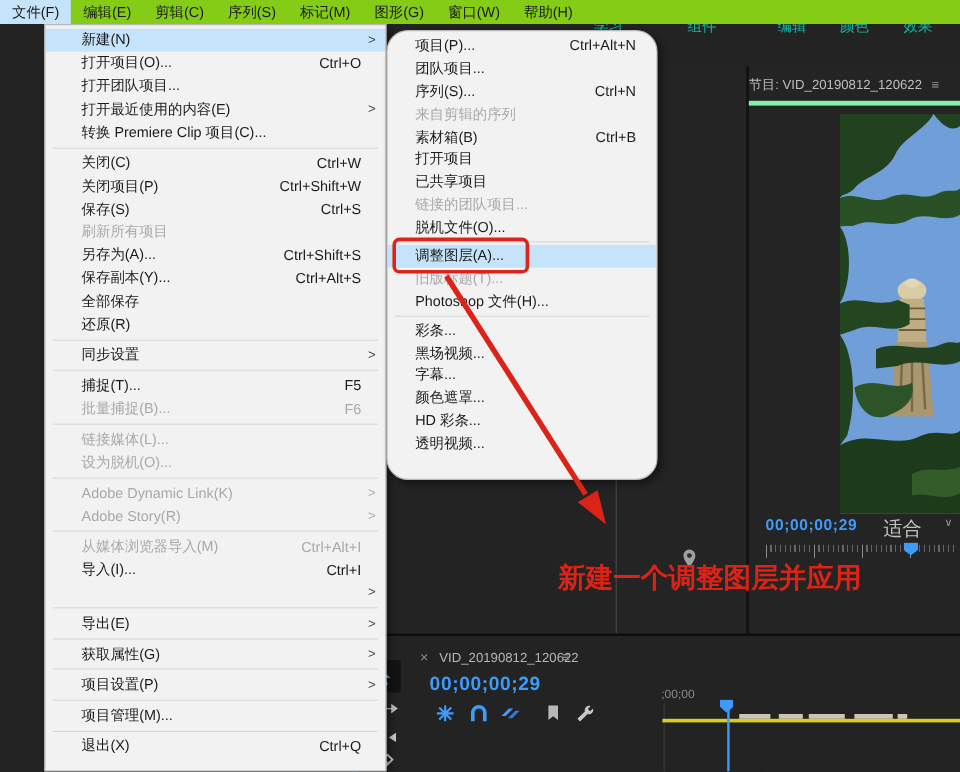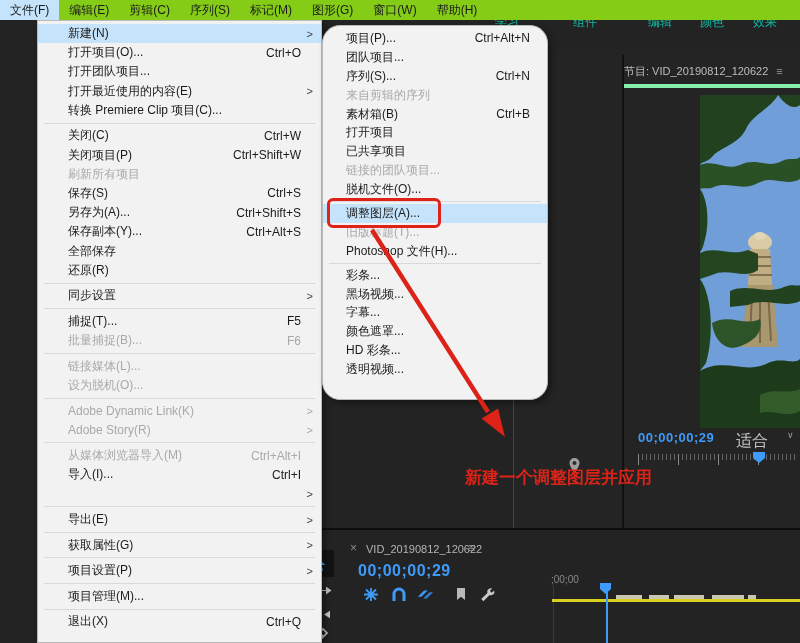--- a/index.html
+++ b/index.html
@@ -75,21 +75,21 @@
   .mrow.hl { background:#c5e3fb; }
   .mrow.dis { color:#a9a9a9;justify-content:flex-end; }
   .mrow.dis .arr { color:#a9a9a9; }
   .msep { height:1px; background:#d9d9d9; margin:2.7px 6px; }
   .submenu .msep { margin:2px 6px; }
   .redbox { position:absolute; left:4px; top:-6px; width:114px; height:30px;
             border:3px solid #e0231a; border-radius:6px; z-index:5; pointer-events:none; }
 
   
   .anno-svg { position:absolute; left:0; top:0; z-index:40; pointer-events:none; }
-  .anno-text { position:absolute; left:465px; top:466px; font-size:17px; font-weight:bold;
+  .anno-text { position:absolute; left:465px; top:466px; font-size:23px; font-weight:bold;
                color:#dc2318; z-index:41; white-space:nowrap; }
   .pin { position:absolute; left:568px; top:457px; z-index:35; }
 </style>
 </head>
 <body>
 
 <div class="menubar">
     <div class="mb-item active">文件(F)</div>
     <div class="mb-item">编辑(E)</div>
     <div class="mb-item">剪辑(C)</div>
@@ -224,26 +224,26 @@
     </div>
     <div class="msep"></div>
     <div class="mrow">
       <span class="lbl">关闭(C)</span>
       <span class="sc">Ctrl+W</span>
     </div>
     <div class="mrow">
       <span class="lbl">关闭项目(P)</span>
       <span class="sc">Ctrl+Shift+W</span>
     </div>
-    <div class="mrow dis">
-      <span class="lbl">刷新所有项目</span>
-    </div>
     <div class="mrow">
       <span class="lbl">保存(S)</span>
       <span class="sc">Ctrl+S</span>
+    </div>
+    <div class="mrow dis">
+      <span class="lbl">刷新所有项目</span>
     </div>
     <div class="mrow">
       <span class="lbl">另存为(A)...</span>
       <span class="sc">Ctrl+Shift+S</span>
     </div>
     <div class="mrow">
       <span class="lbl">保存副本(Y)...</span>
       <span class="sc">Ctrl+Alt+S</span>
     </div>
     <div class="mrow">

